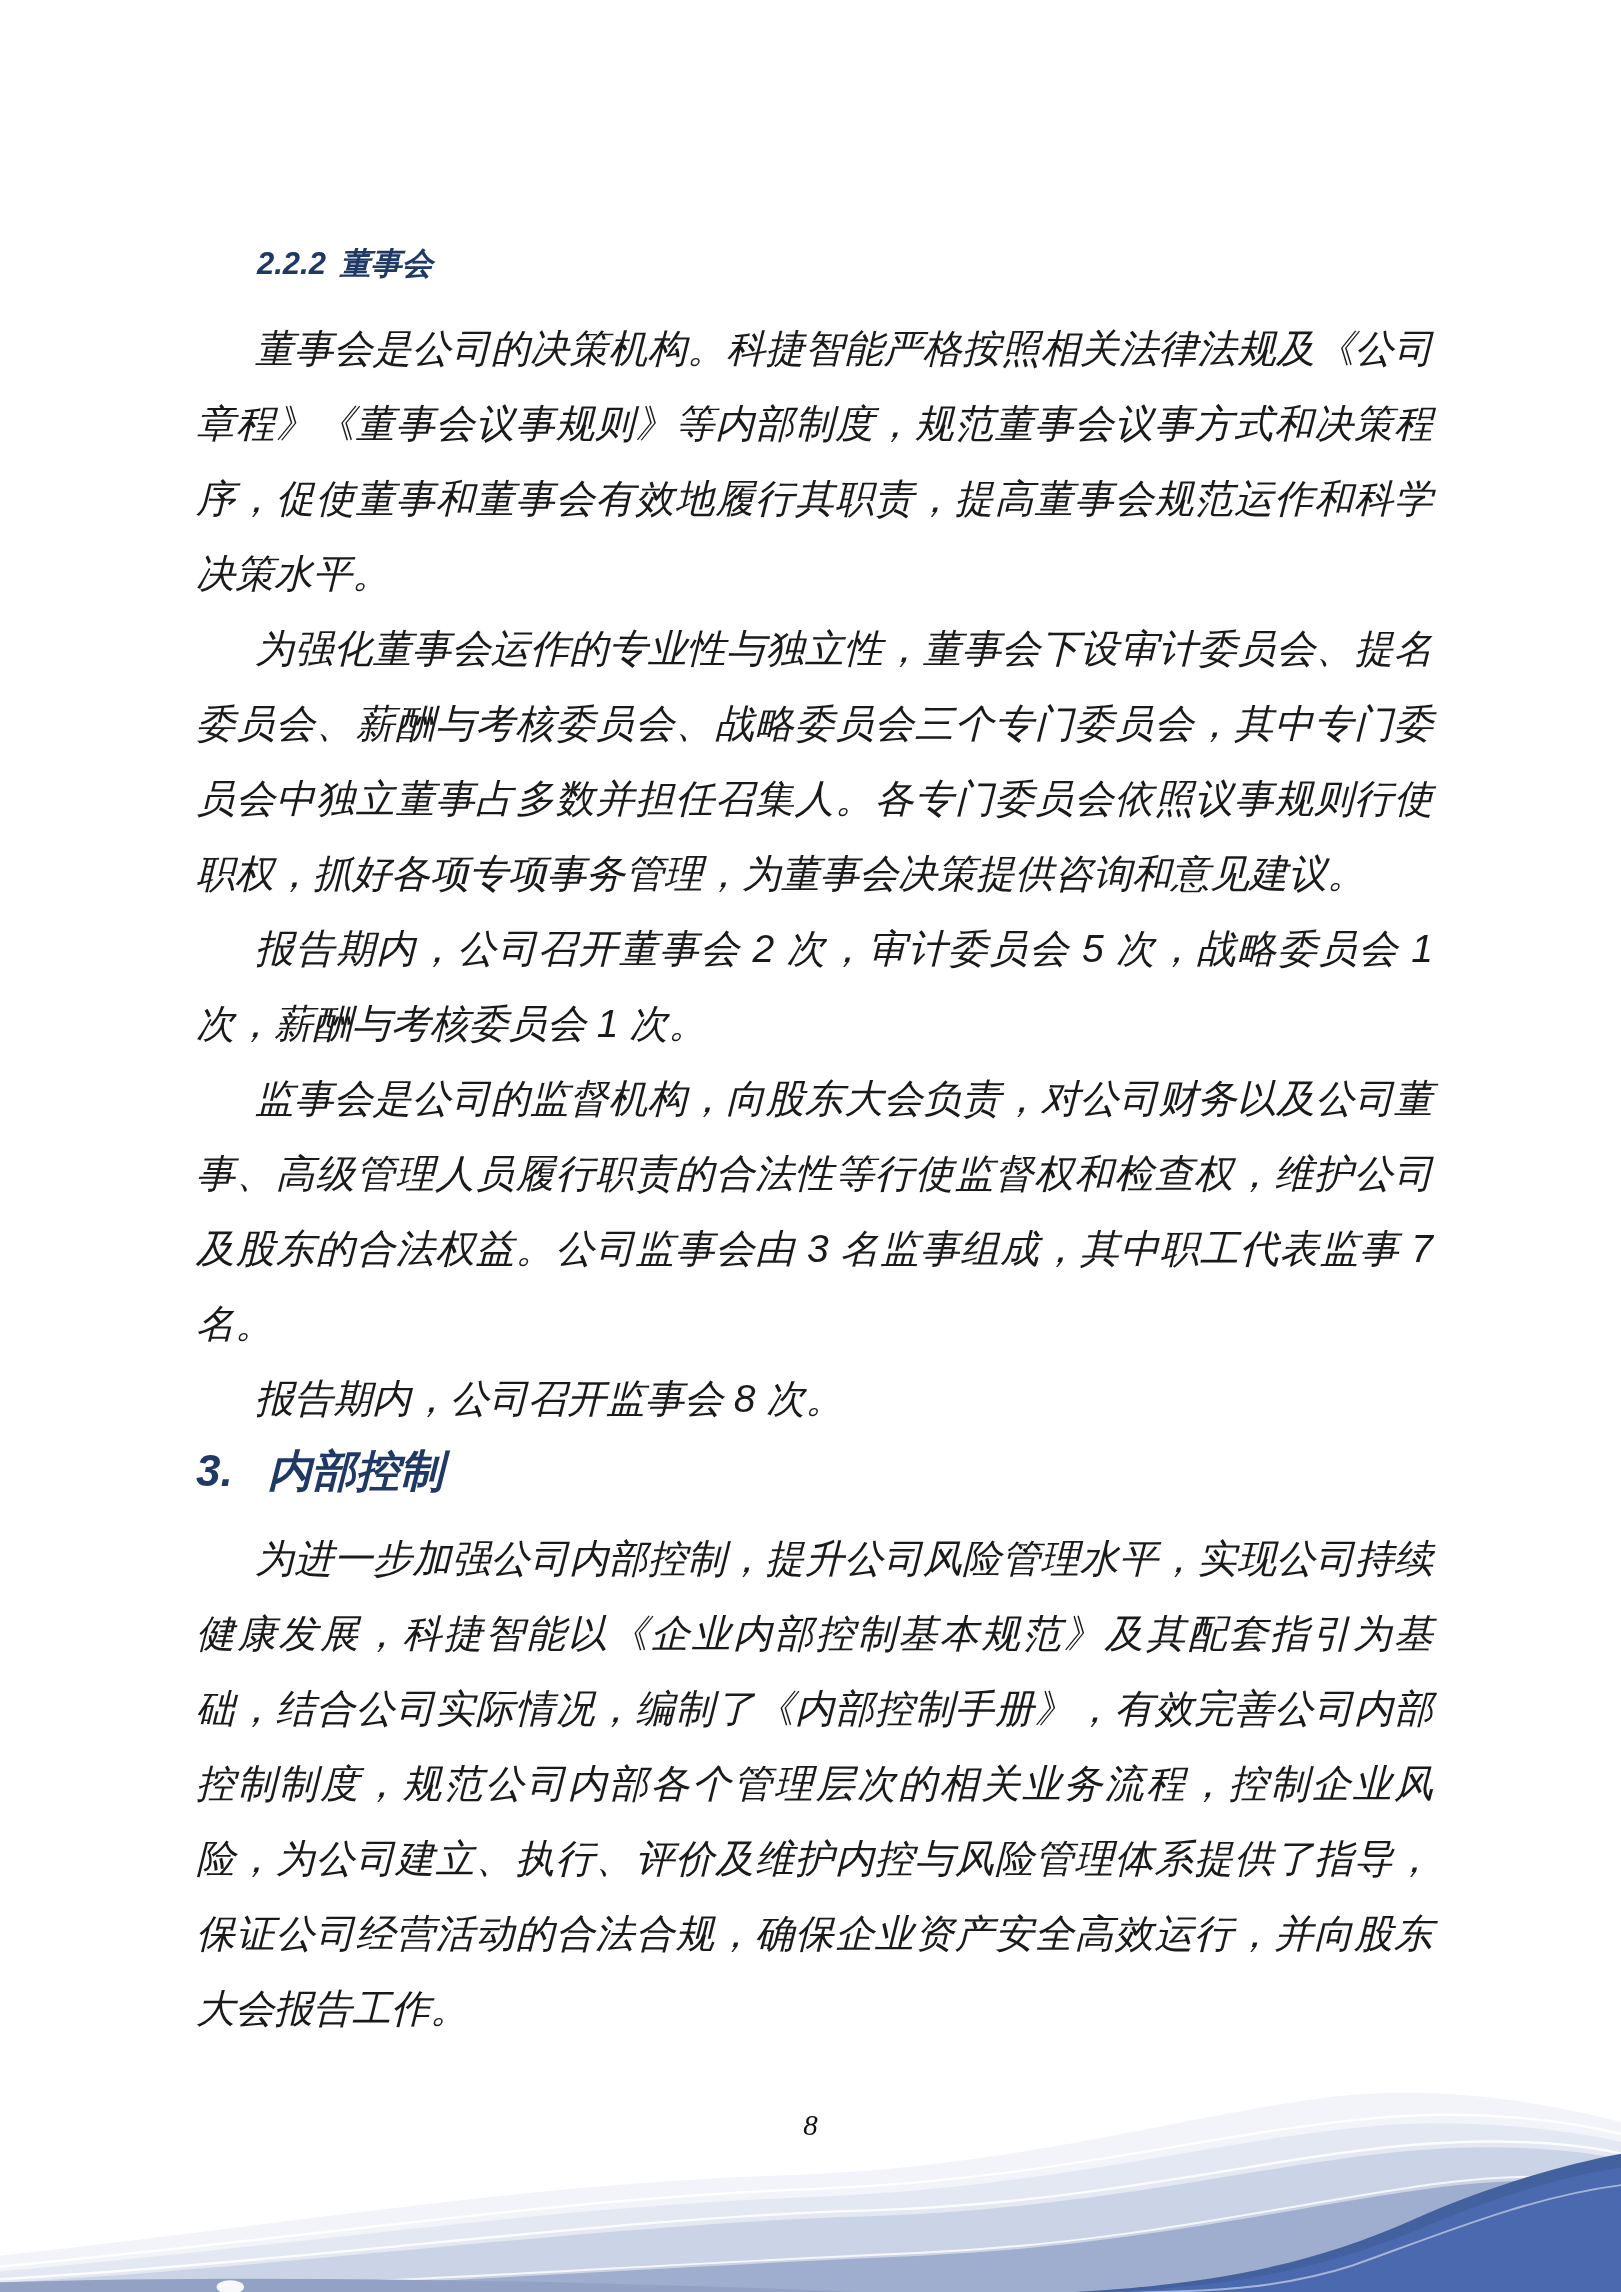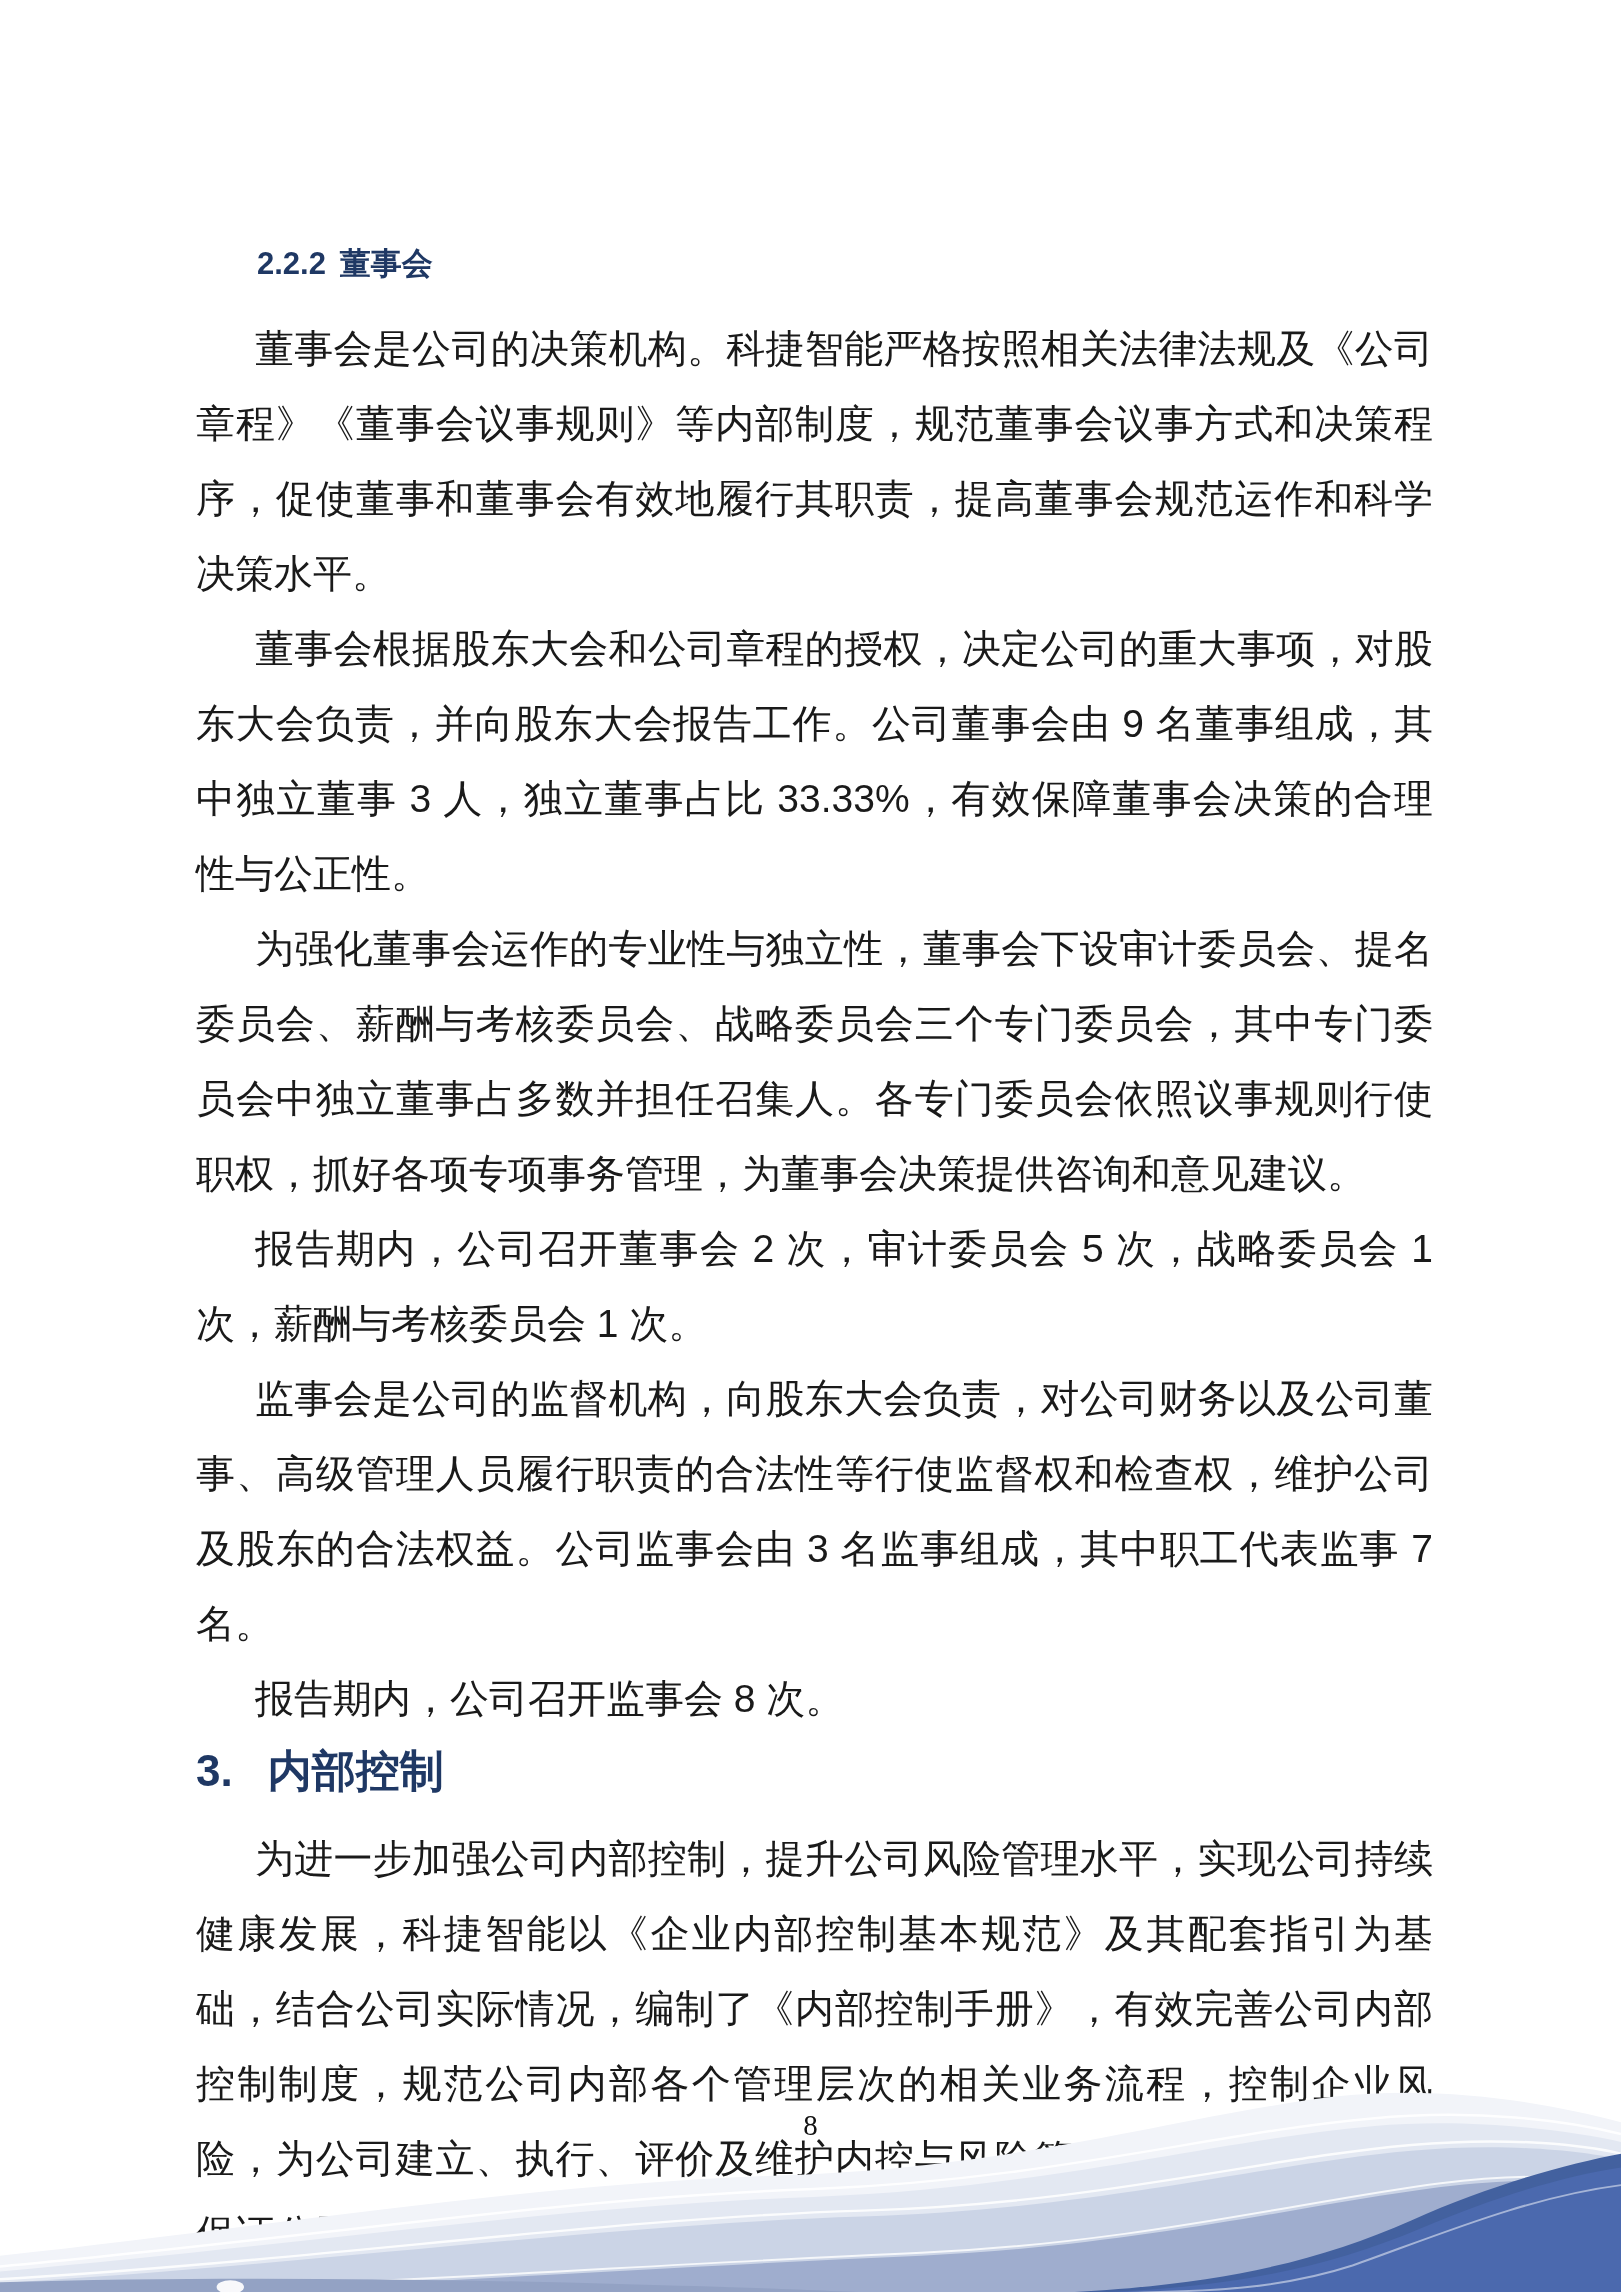--- a/index.html
+++ b/index.html
@@ -4,20 +4,21 @@
 <style>
   html,body{margin:0;padding:0;background:#ffffff;}
   .page{
     position:relative;
     width:1621px;height:2293px;
     margin:0 auto;
     background:#ffffff;
     overflow:hidden;
     font-family:"Liberation Sans","DejaVu Sans",sans-serif;
     color:#1a1a1a;
+    font-style:italic;
   }
   .content{
     position:absolute;
     left:196px;top:0;
     width:1237px;
   }
   .h-sub{
     margin:0 0 27.4px 61px;
     font-size:31px;
     line-height:41px;
@@ -65,21 +66,20 @@
 </head>
 <body>
 
 <div class="page">
 
   <main class="content">
 
     <h2 class="h-sub first"><span class="h-num">2.2.2</span><span>董事会</span></h2>
 
     <p>董事会是公司的决策机构。科捷智能严格按照相关法律法规及《公司章程》《董事会议事规则》等内部制度，规范董事会议事方式和决策程序，促使董事和董事会有效地履行其职责，提高董事会规范运作和科学决策水平。</p>
-    <p>董事会根据股东大会和公司章程的授权，决定公司的重大事项，对股东大会负责，并向股东大会报告工作。公司董事会由 9 名董事组成，其中独立董事 3 人，独立董事占比 33.33%，有效保障董事会决策的合理性与公正性。</p>
     <p>为强化董事会运作的专业性与独立性，董事会下设审计委员会、提名委员会、薪酬与考核委员会、战略委员会三个专门委员会，其中专门委员会中独立董事占多数并担任召集人。各专门委员会依照议事规则行使职权，抓好各项专项事务管理，为董事会决策提供咨询和意见建议。</p>
     <p>报告期内，公司召开董事会 2 次，审计委员会 5 次，战略委员会 1 次，薪酬与考核委员会 1 次。</p>
 
 
     <p>监事会是公司的监督机构，向股东大会负责，对公司财务以及公司董事、高级管理人员履行职责的合法性等行使监督权和检查权，维护公司及股东的合法权益。公司监事会由 3 名监事组成，其中职工代表监事 7 名。</p>
     <p>报告期内，公司召开监事会 8 次。</p>
 
     <h2 class="h-top"><span class="h-num-wide">3.</span><span>内部控制</span></h2>
 
     <p>为进一步加强公司内部控制，提升公司风险管理水平，实现公司持续健康发展，科捷智能以《企业内部控制基本规范》及其配套指引为基础，结合公司实际情况，编制了《内部控制手册》，有效完善公司内部控制制度，规范公司内部各个管理层次的相关业务流程，控制企业风险，为公司建立、执行、评价及维护内控与风险管理体系提供了指导，保证公司经营活动的合法合规，确保企业资产安全高效运行，并向股东大会报告工作。</p>

